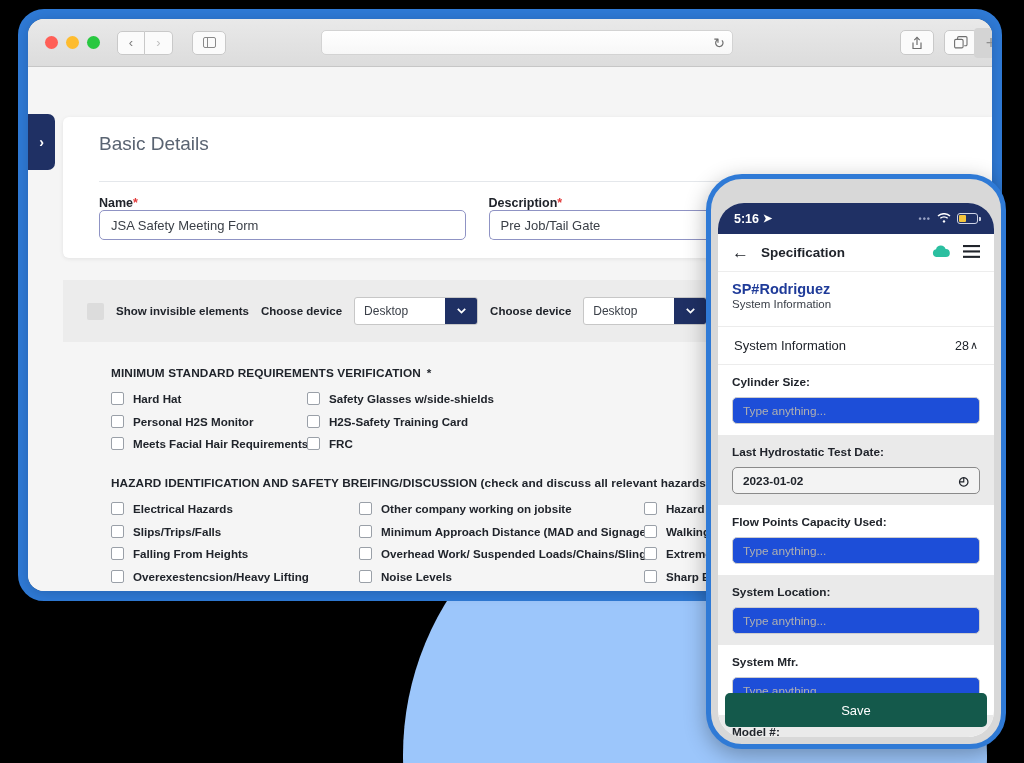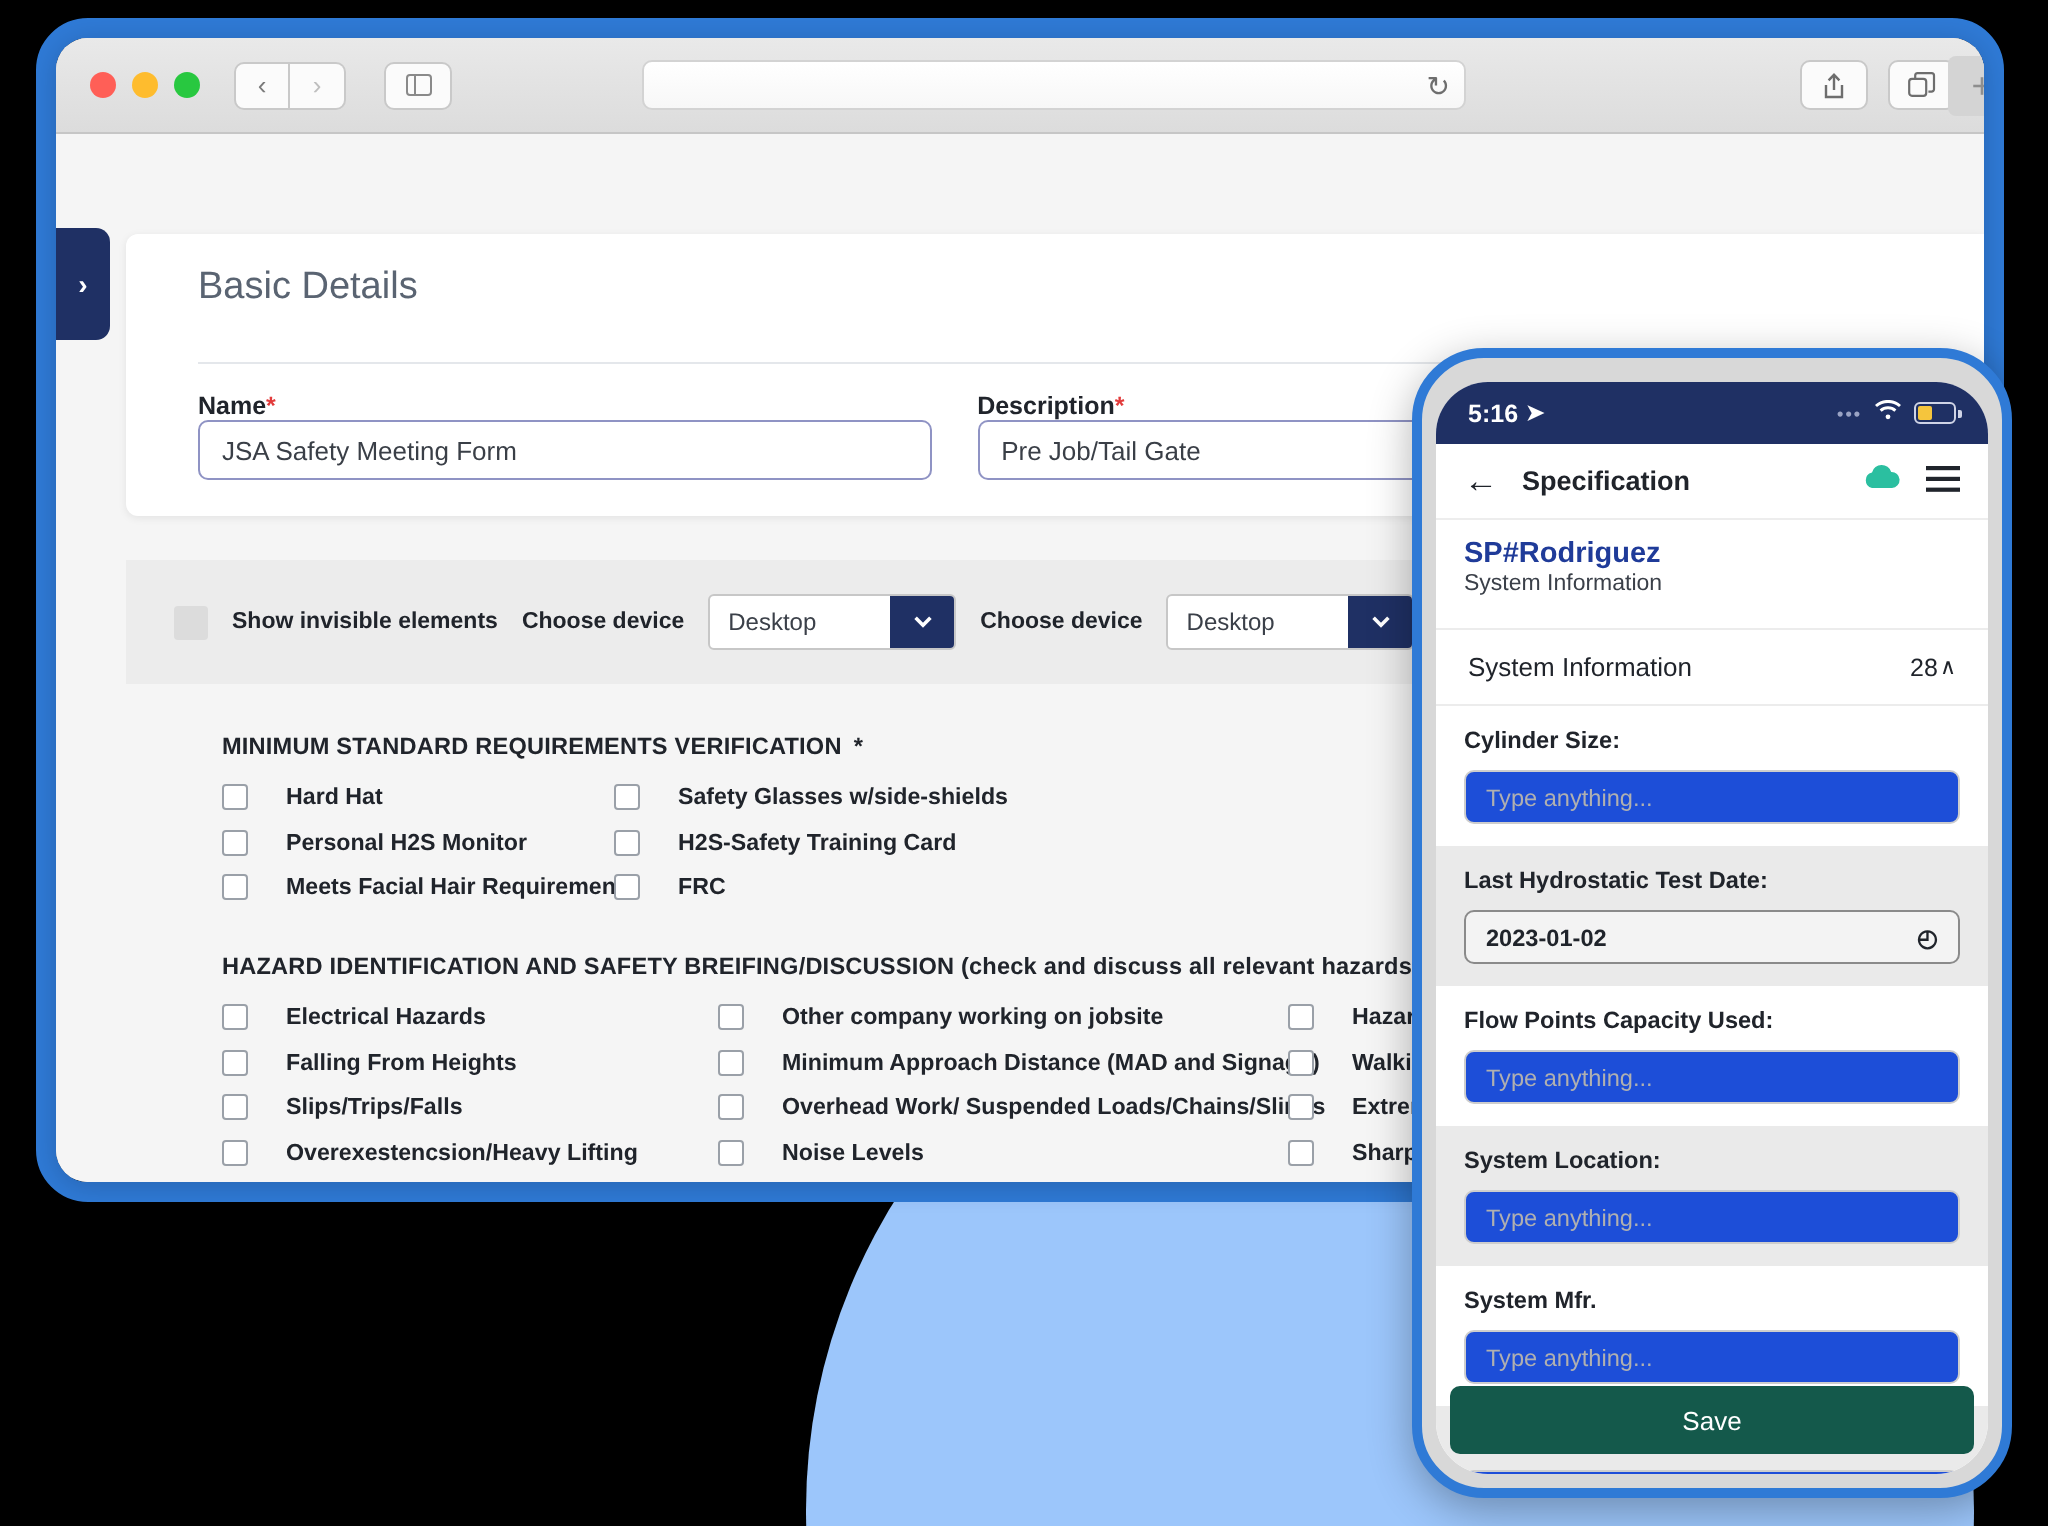--- a/index.html
+++ b/index.html
@@ -176,35 +176,35 @@
     overflow: hidden;
   }
   .cl-section { margin-bottom: 26px; }
   .cl-title {
     font-size: 11.8px; font-weight: bold; color: #20242b;
     letter-spacing: .1px; margin-bottom: 12px;
   }
   .cl-title .star { color: #20242b; margin-left: 6px; }
   .cl-cols { display: flex; }
   .cl-col { display: flex; flex-direction: column; gap: 9.5px; }
-  .cl-item { display: flex; align-items: center; gap: 19px; }
+  .cl-item { display: flex; align-items: center; gap: 9px; }
   .cbox {
     width: 13px; height: 13px; border: 1px solid #9aa0a8;
     border-radius: 2px; background: #fff; flex: none;
   }
   .cl-item span { font-size: 11.6px; font-weight: bold; color: #20242b; white-space: nowrap; }
 
   
   .phone {
     position: absolute; left: 706px; top: 174px;
     width: 300px; height: 575px;
     background: #d8d8d8;
     border: 5px solid #2f7ad6;
     border-radius: 36px;
-    padding: 12px 7px 7px;
+    padding: 24px 7px 7px;
     z-index: 10;
     box-shadow: 0 6px 22px rgba(0,0,0,.3);
   }
   .phone-screen {
     width: 100%; height: 100%;
     background: #fff;
     border-radius: 26px;
     overflow: hidden;
     display: flex; flex-direction: column;
     position: relative;
@@ -411,25 +411,25 @@
             <span>HAZARD IDENTIFICATION AND SAFETY BREIFING/DISCUSSION (check and discuss all relevant hazards)</span><span class="star">*</span>
           </div>
           <div class="cl-cols">
             <div class="cl-col" style="width:248px">
               <div class="cl-item">
                   <span class="cbox"></span>
                   <span>Electrical Hazards</span>
                 </div>
               <div class="cl-item">
                   <span class="cbox"></span>
+                  <span>Slips/Trips/Falls</span>
+                </div>
+              <div class="cl-item">
+                  <span class="cbox"></span>
                   <span>Falling From Heights</span>
-                </div>
-              <div class="cl-item">
-                  <span class="cbox"></span>
-                  <span>Slips/Trips/Falls</span>
                 </div>
               <div class="cl-item">
                   <span class="cbox"></span>
                   <span>Overexestencsion/Heavy Lifting</span>
                 </div>
 
             </div>
             <div class="cl-col" style="width:285px">
               <div class="cl-item">
                   <span class="cbox"></span>

